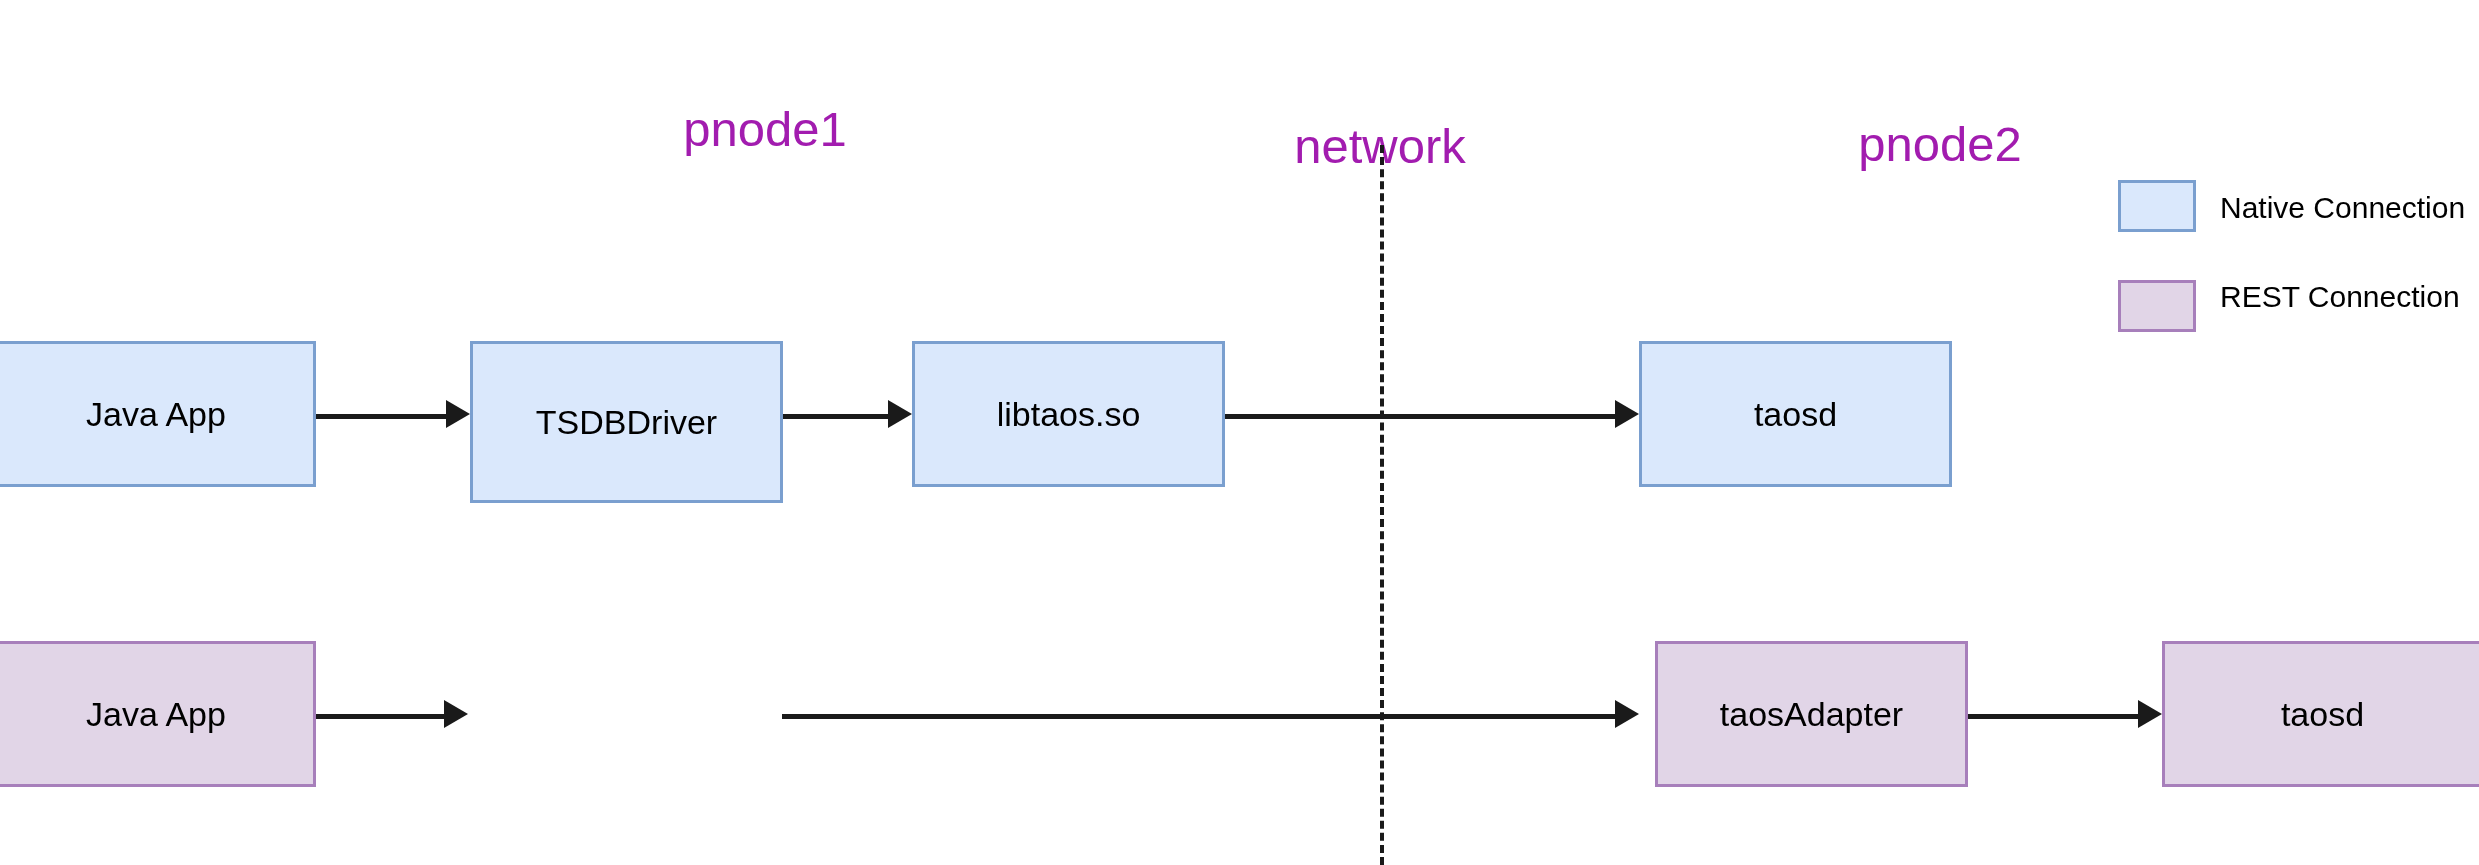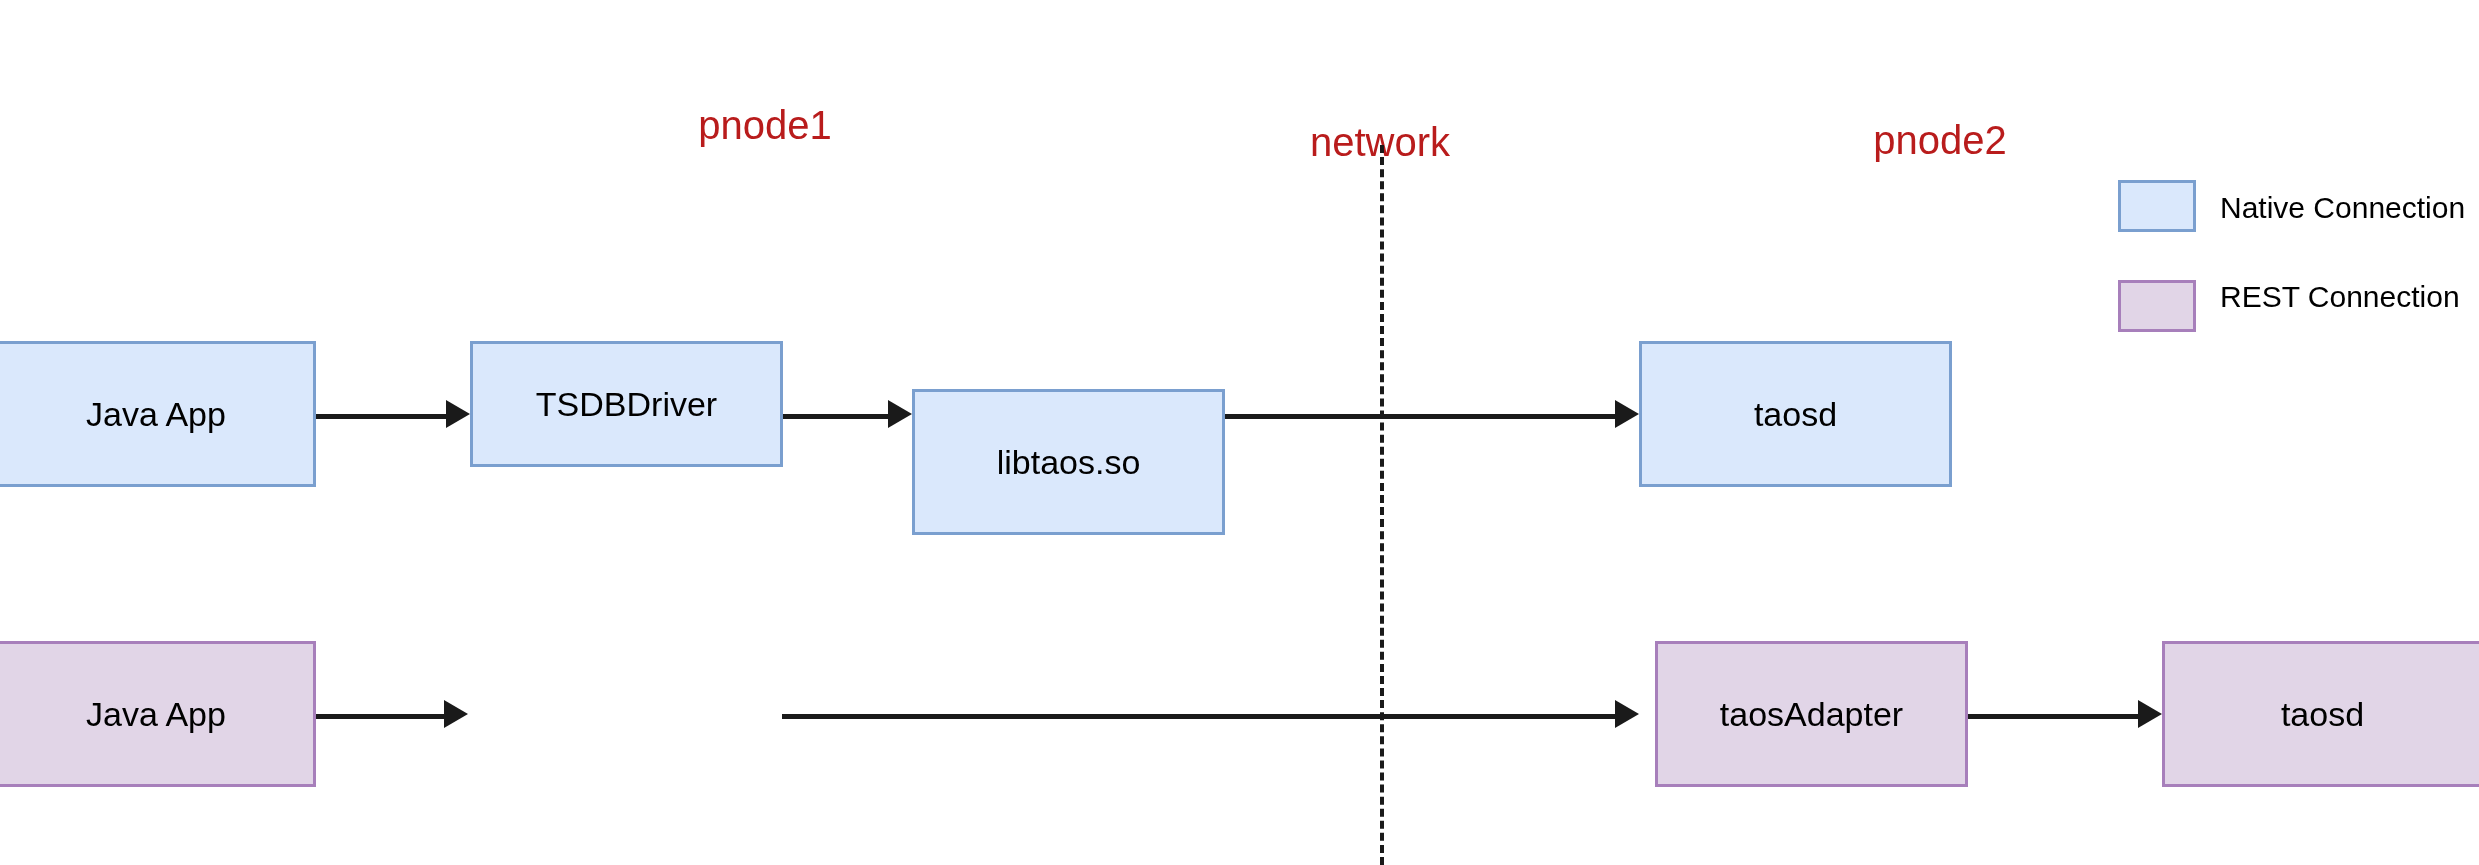--- a/index.html
+++ b/index.html
@@ -12,22 +12,22 @@
   }
   #diagram-canvas {
     position: relative;
     width: 2479px;
     height: 865px;
     background: #ffffff;
     overflow: hidden;
   }
   .zone-label {
     position: absolute;
-    font-size: 40px;
-    color: #b91c1c;
+    font-size: 49px;
+    color: #a21caf;
     text-align: center;
     white-space: nowrap;
     line-height: 1;
     transform: translateX(-50%);
   }
   .node-box {
     position: absolute;
     box-sizing: border-box;
     display: flex;
     align-items: center;
@@ -97,24 +97,24 @@
     <div class="network-divider" style="left: 1380px; top: 145px; height: 720px; border-left-color: rgb(26, 26, 26);"></div>
     <div class="edge-line" style="left: 316px; top: 414px; width: 130px; border-top-color: rgb(26, 26, 26);"></div>
     <div class="edge-head" style="left: 446px; top: 400px; border-left-color: rgb(26, 26, 26);"></div>
     <div class="edge-line" style="left: 783px; top: 414px; width: 105px; border-top-color: rgb(26, 26, 26);"></div>
     <div class="edge-head" style="left: 888px; top: 400px; border-left-color: rgb(26, 26, 26);"></div>
     <div class="edge-line" style="left: 1225px; top: 414px; width: 390px; border-top-color: rgb(26, 26, 26);"></div>
     <div class="edge-head" style="left: 1615px; top: 400px; border-left-color: rgb(26, 26, 26);"></div>
     <div class="node-box native" style="left: -4px; top: 341px; width: 320px; height: 146px;">
       <span>Java App</span>
     </div>
-    <div class="node-box native" style="left: 470px; top: 341px; width: 313px; height: 126px;">
+    <div class="node-box native" style="left: 470px; top: 341px; width: 313px; height: 162px;">
       <span>TSDBDriver</span>
     </div>
-    <div class="node-box native" style="left: 912px; top: 341px; width: 313px; height: 146px; margin-top: 48px;">
+    <div class="node-box native" style="left: 912px; top: 341px; width: 313px; height: 146px;">
       <span>libtaos.so</span>
     </div>
     <div class="node-box native" style="left: 1639px; top: 341px; width: 313px; height: 146px;">
       <span>taosd</span>
     </div>
     <div class="edge-line" style="left: 316px; top: 714px; width: 128px; border-top-color: rgb(26, 26, 26);"></div>
     <div class="edge-head" style="left: 444px; top: 700px; border-left-color: rgb(26, 26, 26);"></div>
     <div class="edge-line" style="left: 782px; top: 714px; width: 833px; border-top-color: rgb(26, 26, 26);"></div>
     <div class="edge-head" style="left: 1615px; top: 700px; border-left-color: rgb(26, 26, 26);"></div>
     <div class="edge-line" style="left: 1952px; top: 714px; width: 186px; border-top-color: rgb(26, 26, 26);"></div>

